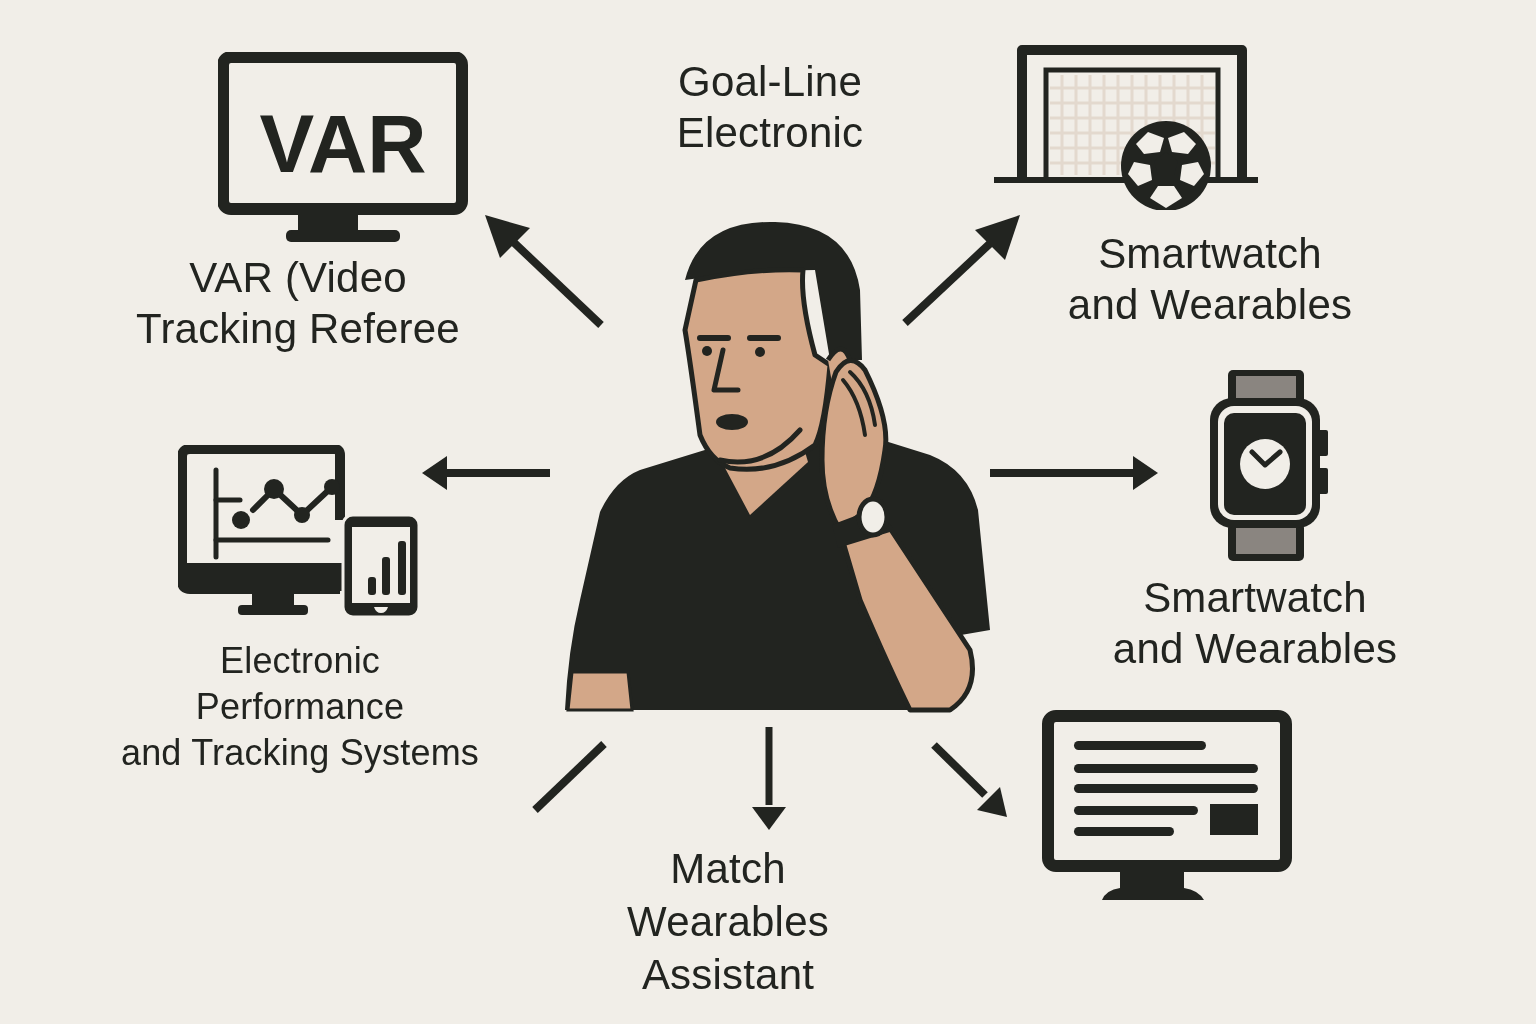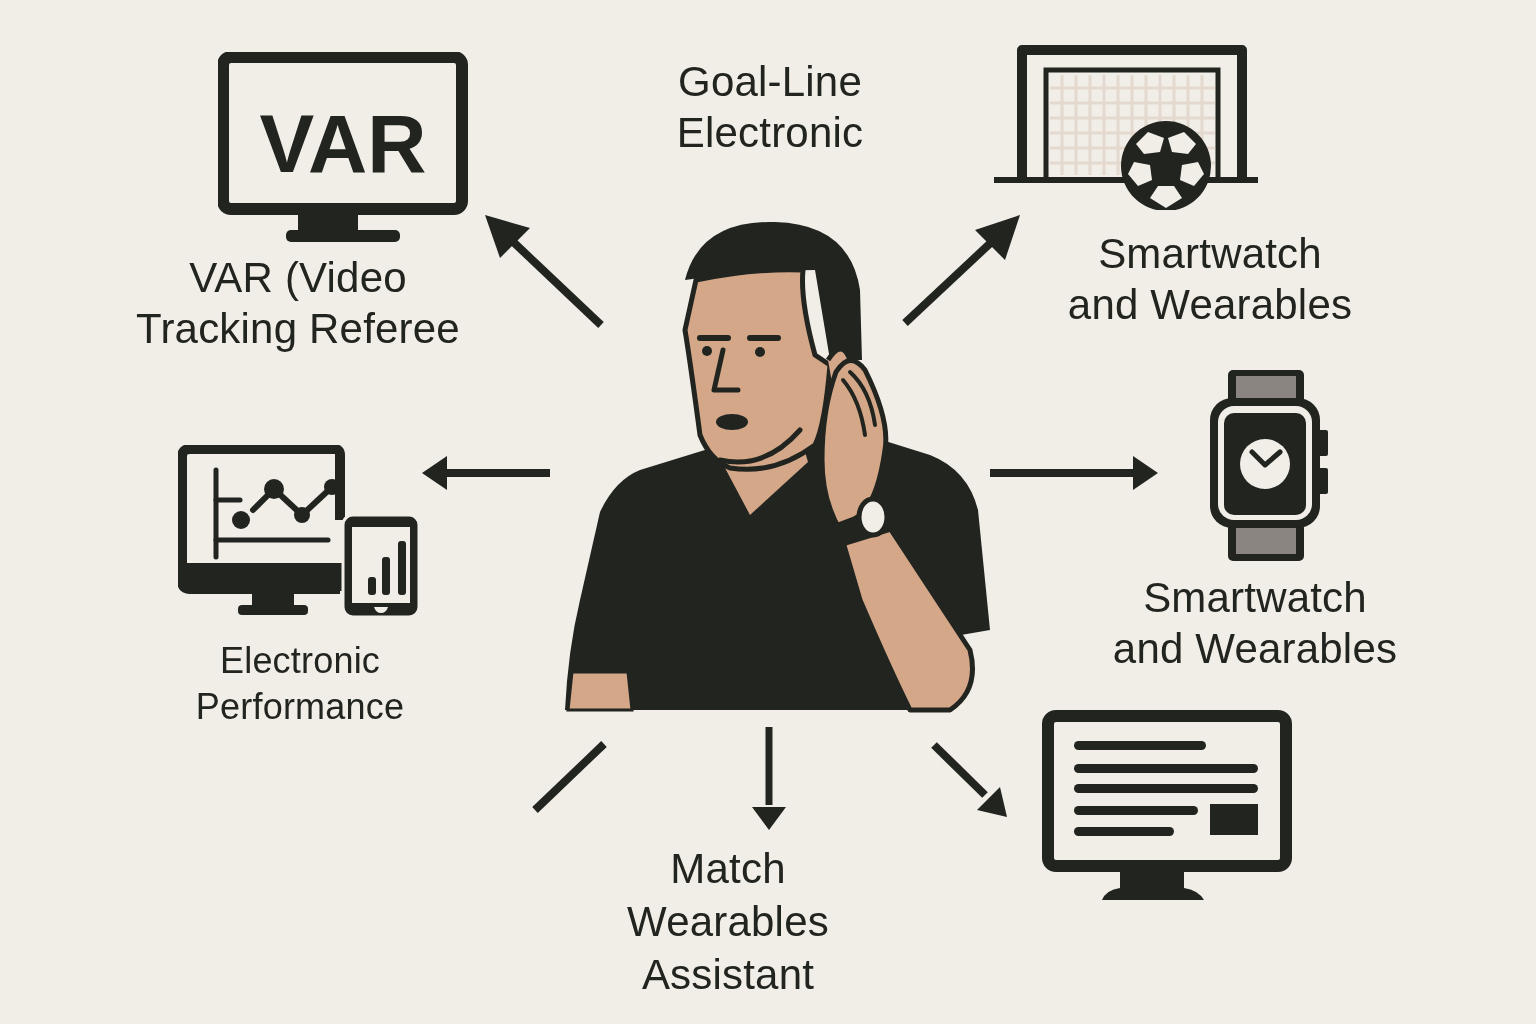--- a/index.html
+++ b/index.html
@@ -201,20 +201,21 @@
 </div>
 
 <div class="label" style="left:1020px;top:228px;width:380px;font-size:42px;">
   <span>Smartwatch</span>
   <span>and Wearables</span>
 </div>
 
 <div class="label" style="left:50px;top:638px;width:500px;font-size:36px;line-height:1.28;">
   <span>Electronic</span>
   <span>Performance</span>
+  <span>and Tracking Systems</span>
 </div>
 
 <div class="label" style="left:1065px;top:572px;width:380px;font-size:42px;">
   <span>Smartwatch</span>
   <span>and Wearables</span>
 </div>
 
 <div class="label" style="left:558px;top:843px;width:340px;font-size:42px;line-height:1.26;">
   <span>Match</span>
   <span>Wearables</span>

